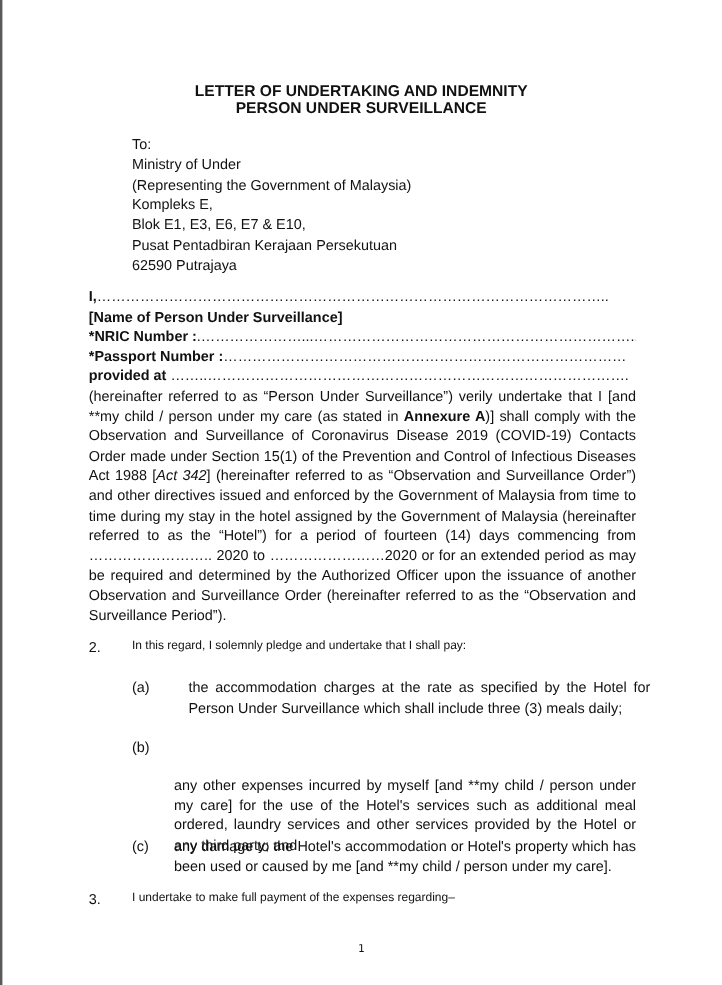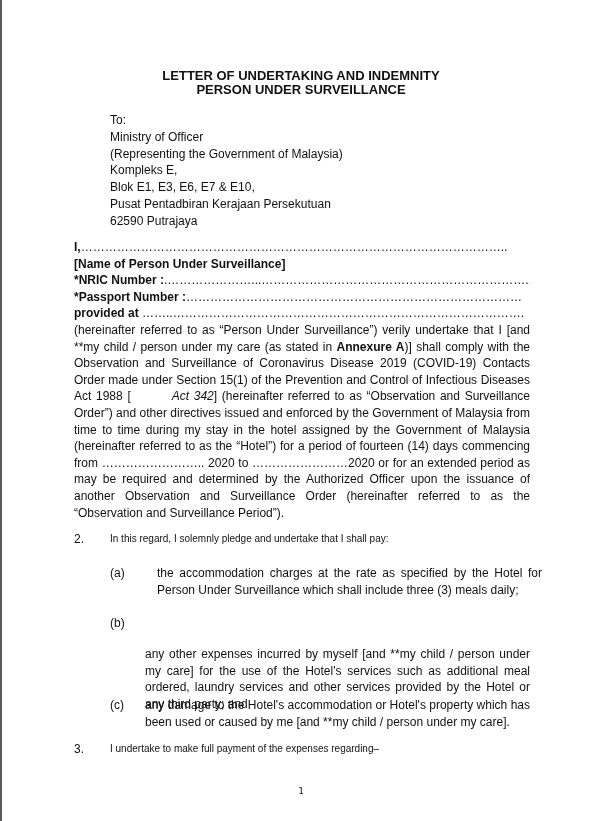--- a/index.html
+++ b/index.html
@@ -57,35 +57,35 @@
   .sb-text { top: 646px; }
   .sc-label { top: 697px; }
   .sc-text { top: 697px; }
   .p3-num { left: 74px; top: 741px; }
   .p3-text { left: 110px; top: 741px; width: 420px; }
   .page-number {
     position: absolute; left: 0; width: 602px; top: 785px; text-align: center;
     font-family: "DejaVu Sans Mono", monospace; font-size: 9px; line-height: 12px;
   }
   b, .bold { font-weight: bold; }
-  i { font-style: italic; margin-left: 41px; }
+  i { font-style: italic; }
 </style>
 </head>
 <body>
 
 <div class="left-edge"></div>
 
 <div class="page">
 
   <div class="title t1">LETTER OF UNDERTAKING AND INDEMNITY</div>
   <div class="title t2">PERSON UNDER SURVEILLANCE</div>
 
   <div class="addr">
     <div>To:</div>
-    <div>Ministry of Officer</div>
+    <div>Ministry of Under</div>
     <div>(Representing the Government of Malaysia)</div>
     <div>Kompleks E,</div>
     <div>Blok E1, E3, E6, E7 &amp; E10,</div>
     <div>Pusat Pentadbiran Kerajaan Persekutuan</div>
     <div>62590 Putrajaya</div>
   </div>
 
   <div class="block fill-lines">
     <div class="row">
       <span>I,</span><span class="dots">……………………………………………………………………………………………..</span>

